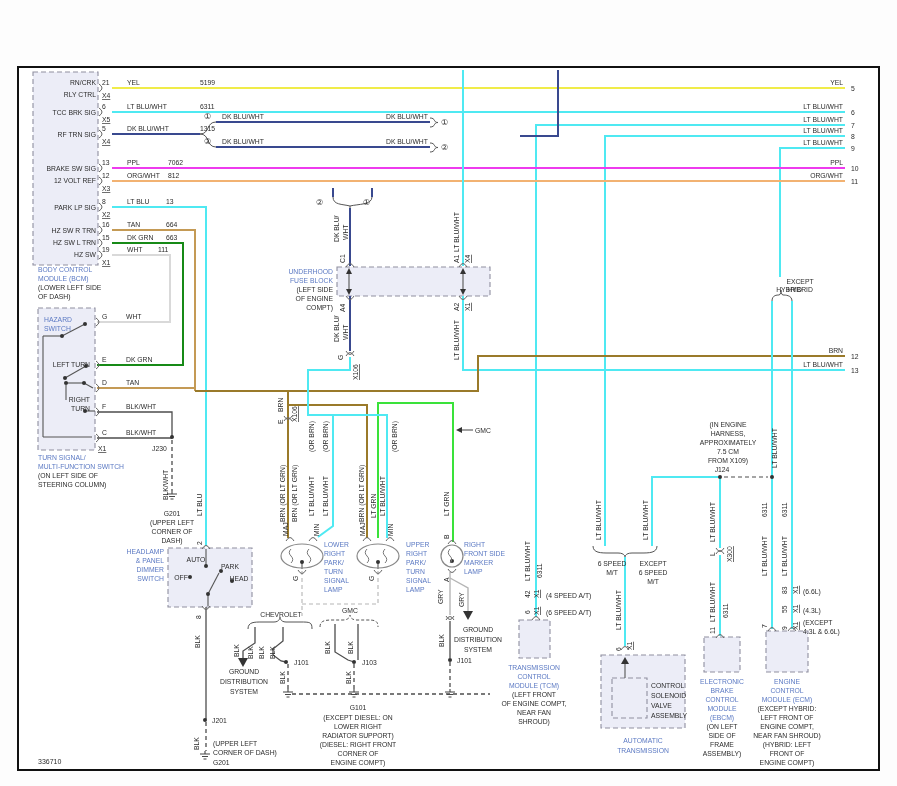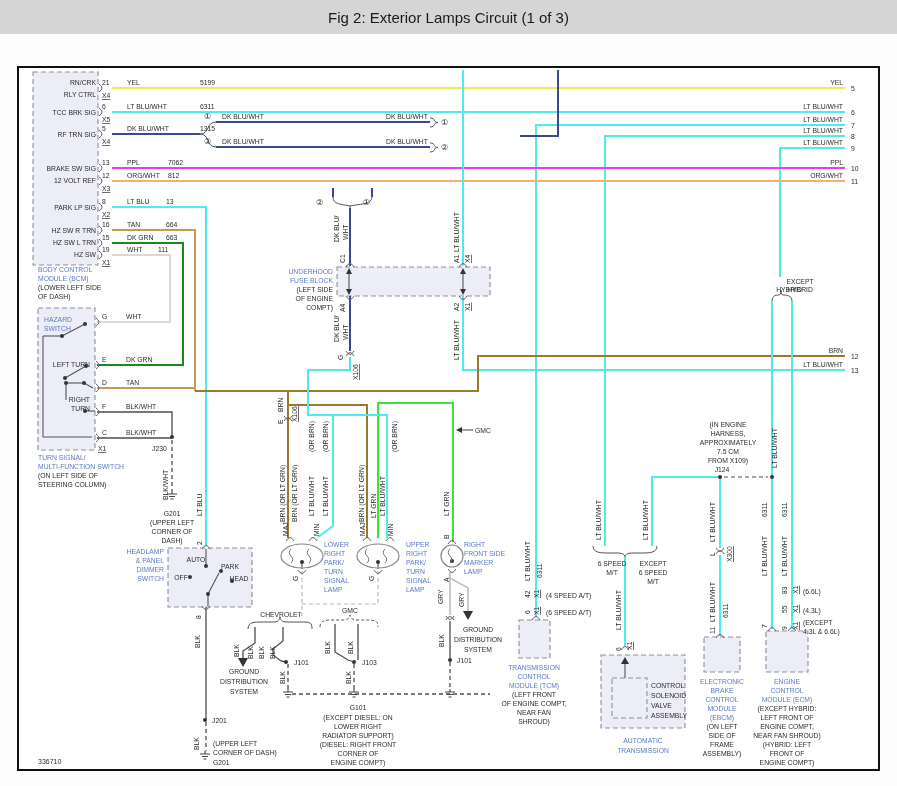--- a/index.html
+++ b/index.html
@@ -5,21 +5,20 @@
   html,body{margin:0;padding:0;background:#ffffff;font-family:"Liberation Sans",sans-serif;}
   #page{position:relative;width:897px;height:786px;background:#fdfdfd;overflow:hidden;}
   #titlebar{position:absolute;left:0;top:0;width:897px;height:34px;background:#d5d5d5;
     display:flex;align-items:center;justify-content:center;font-size:15px;color:#1a1a1a;}
   #diagram{position:absolute;left:0;top:34px;}
   svg text{font-family:"Liberation Sans",sans-serif;}
 </style>
 </head>
 <body>
 <div id="page">
-  <div id="titlebar">Fig 2: Exterior Lamps Circuit (1 of 3)</div>
   <svg id="diagram" width="897" height="752" viewBox="0 34 897 752">
       <rect x="18" y="67" width="861" height="703" fill="#ffffff" stroke="#111111" stroke-width="2"></rect>
       <rect x="33" y="72" width="65" height="193" fill="#ecedf7" stroke="#8f8fa0" stroke-width="1.1" stroke-dasharray="5 3"></rect>
       <rect x="38" y="308" width="57" height="142" fill="#ecedf7" stroke="#8f8fa0" stroke-width="1.1" stroke-dasharray="5 3"></rect>
       <rect x="168" y="548" width="84" height="59" fill="#ecedf7" stroke="#8f8fa0" stroke-width="1.1" stroke-dasharray="5 3"></rect>
       <rect x="337" y="267" width="153" height="29" fill="#ecedf7" stroke="#8f8fa0" stroke-width="1.1" stroke-dasharray="5 3"></rect>
       <rect x="519" y="620" width="31" height="38" fill="#ecedf7" stroke="#8f8fa0" stroke-width="1.1" stroke-dasharray="5 3"></rect>
       <rect x="601" y="655" width="84" height="73" fill="#ecedf7" stroke="#8f8fa0" stroke-width="1.1" stroke-dasharray="5 3"></rect>
       <rect x="612" y="678" width="35" height="40" fill="#ecedf7" stroke="#8f8fa0" stroke-width="1.1" stroke-dasharray="5 3"></rect>
       <rect x="704" y="637" width="36" height="35" fill="#ecedf7" stroke="#8f8fa0" stroke-width="1.1" stroke-dasharray="5 3"></rect>

